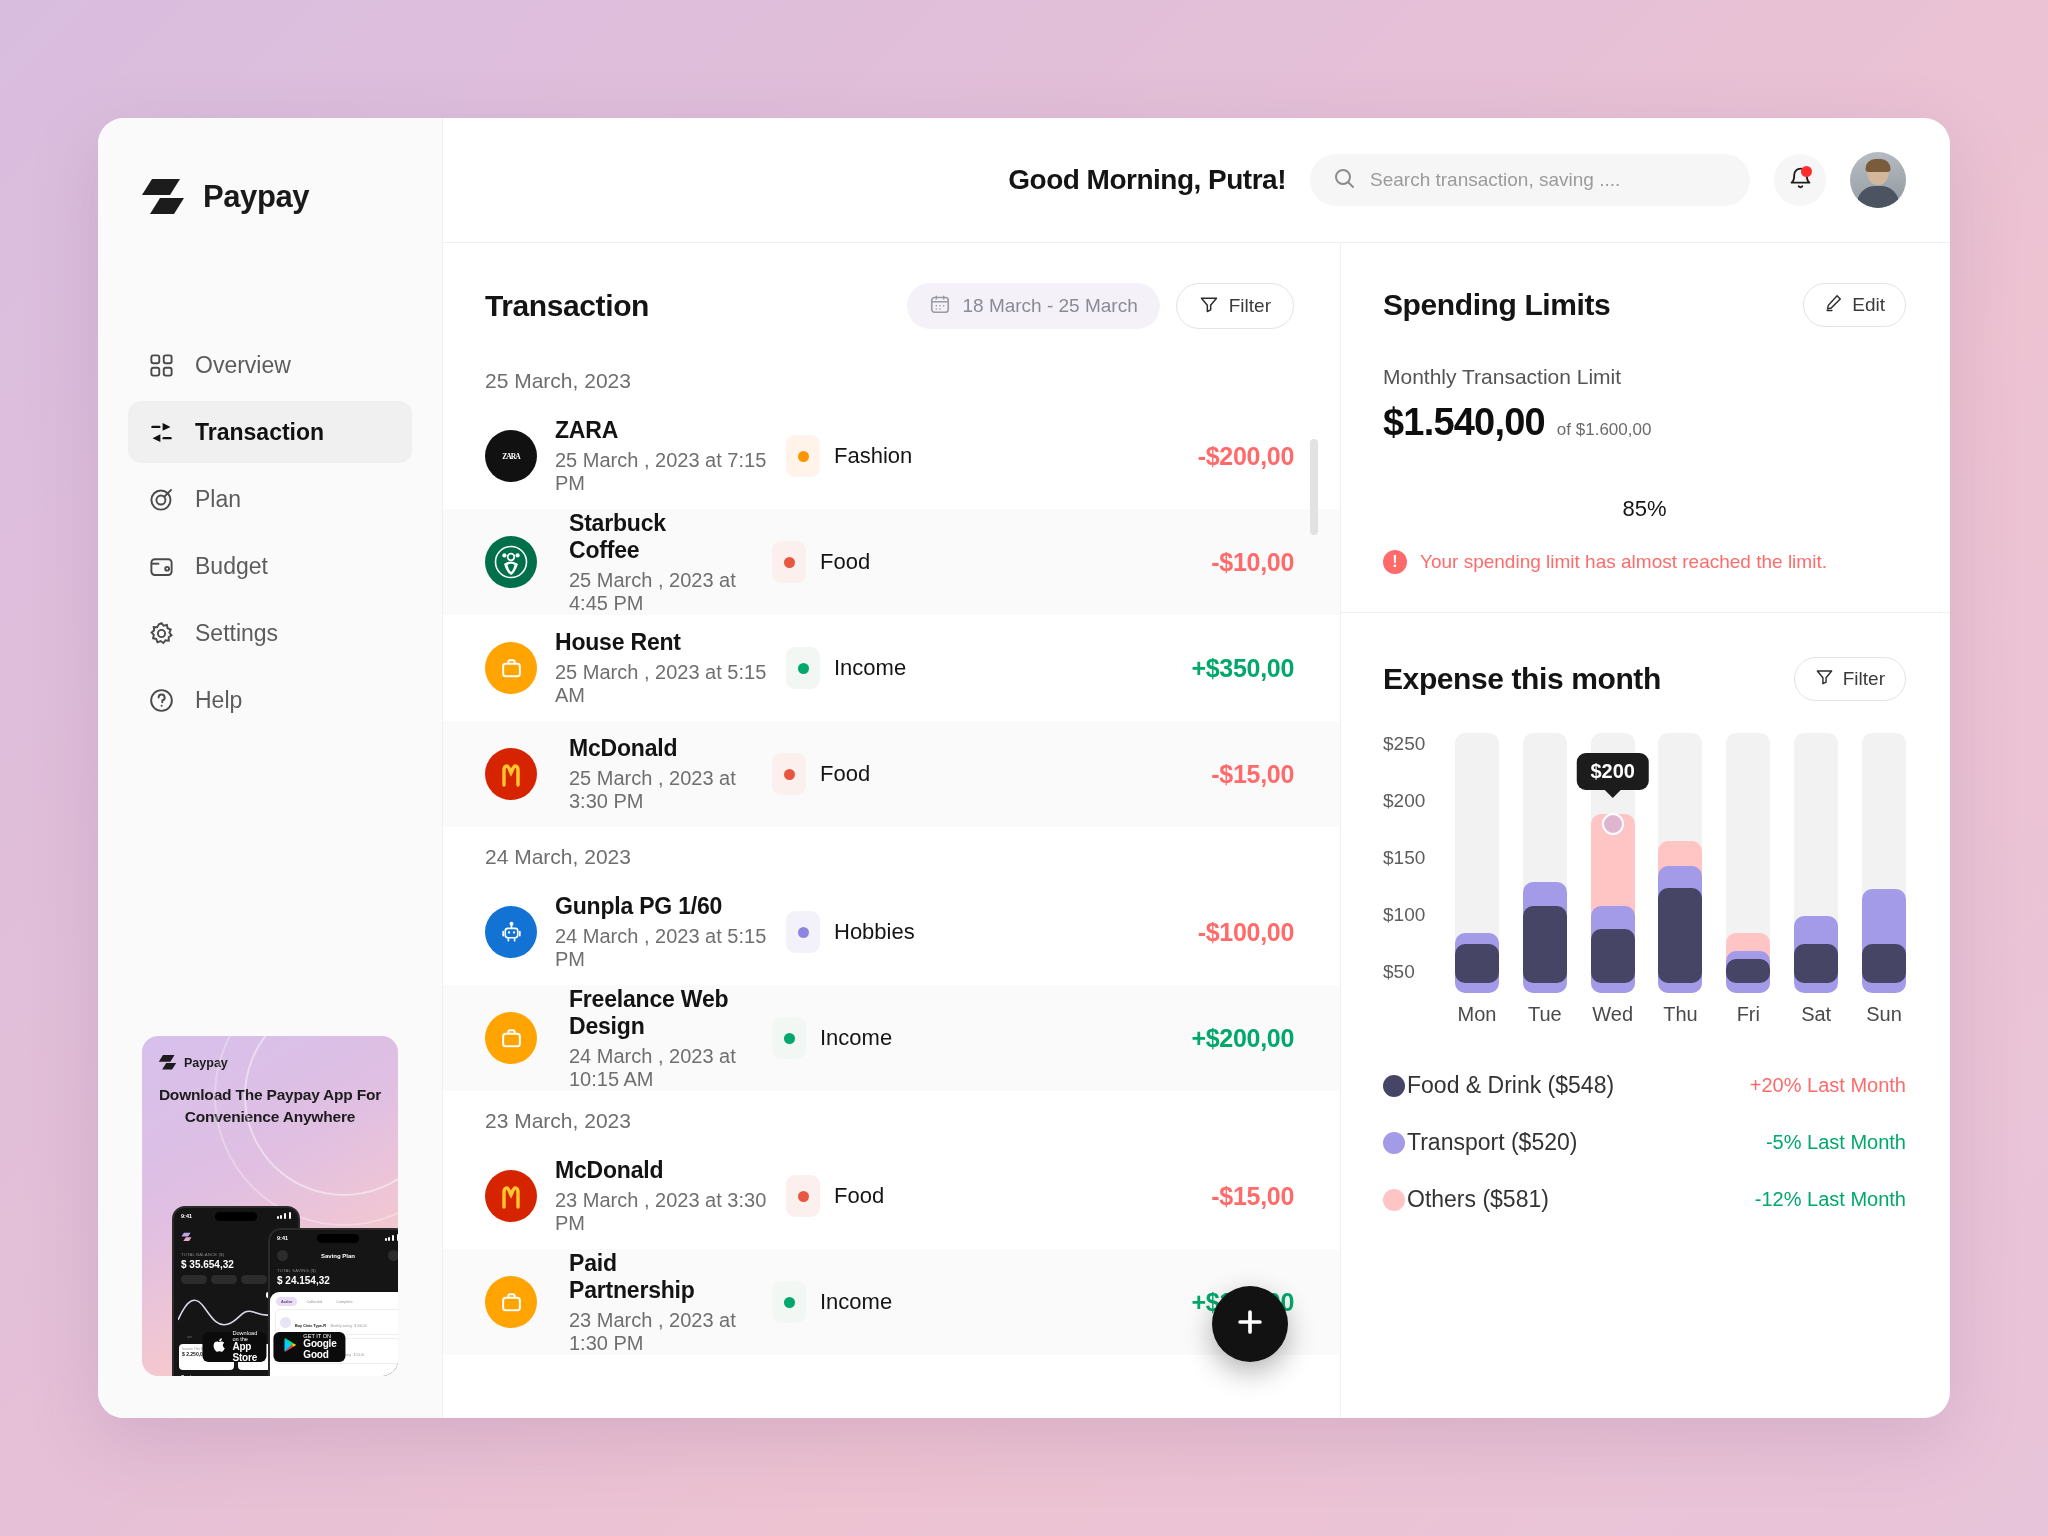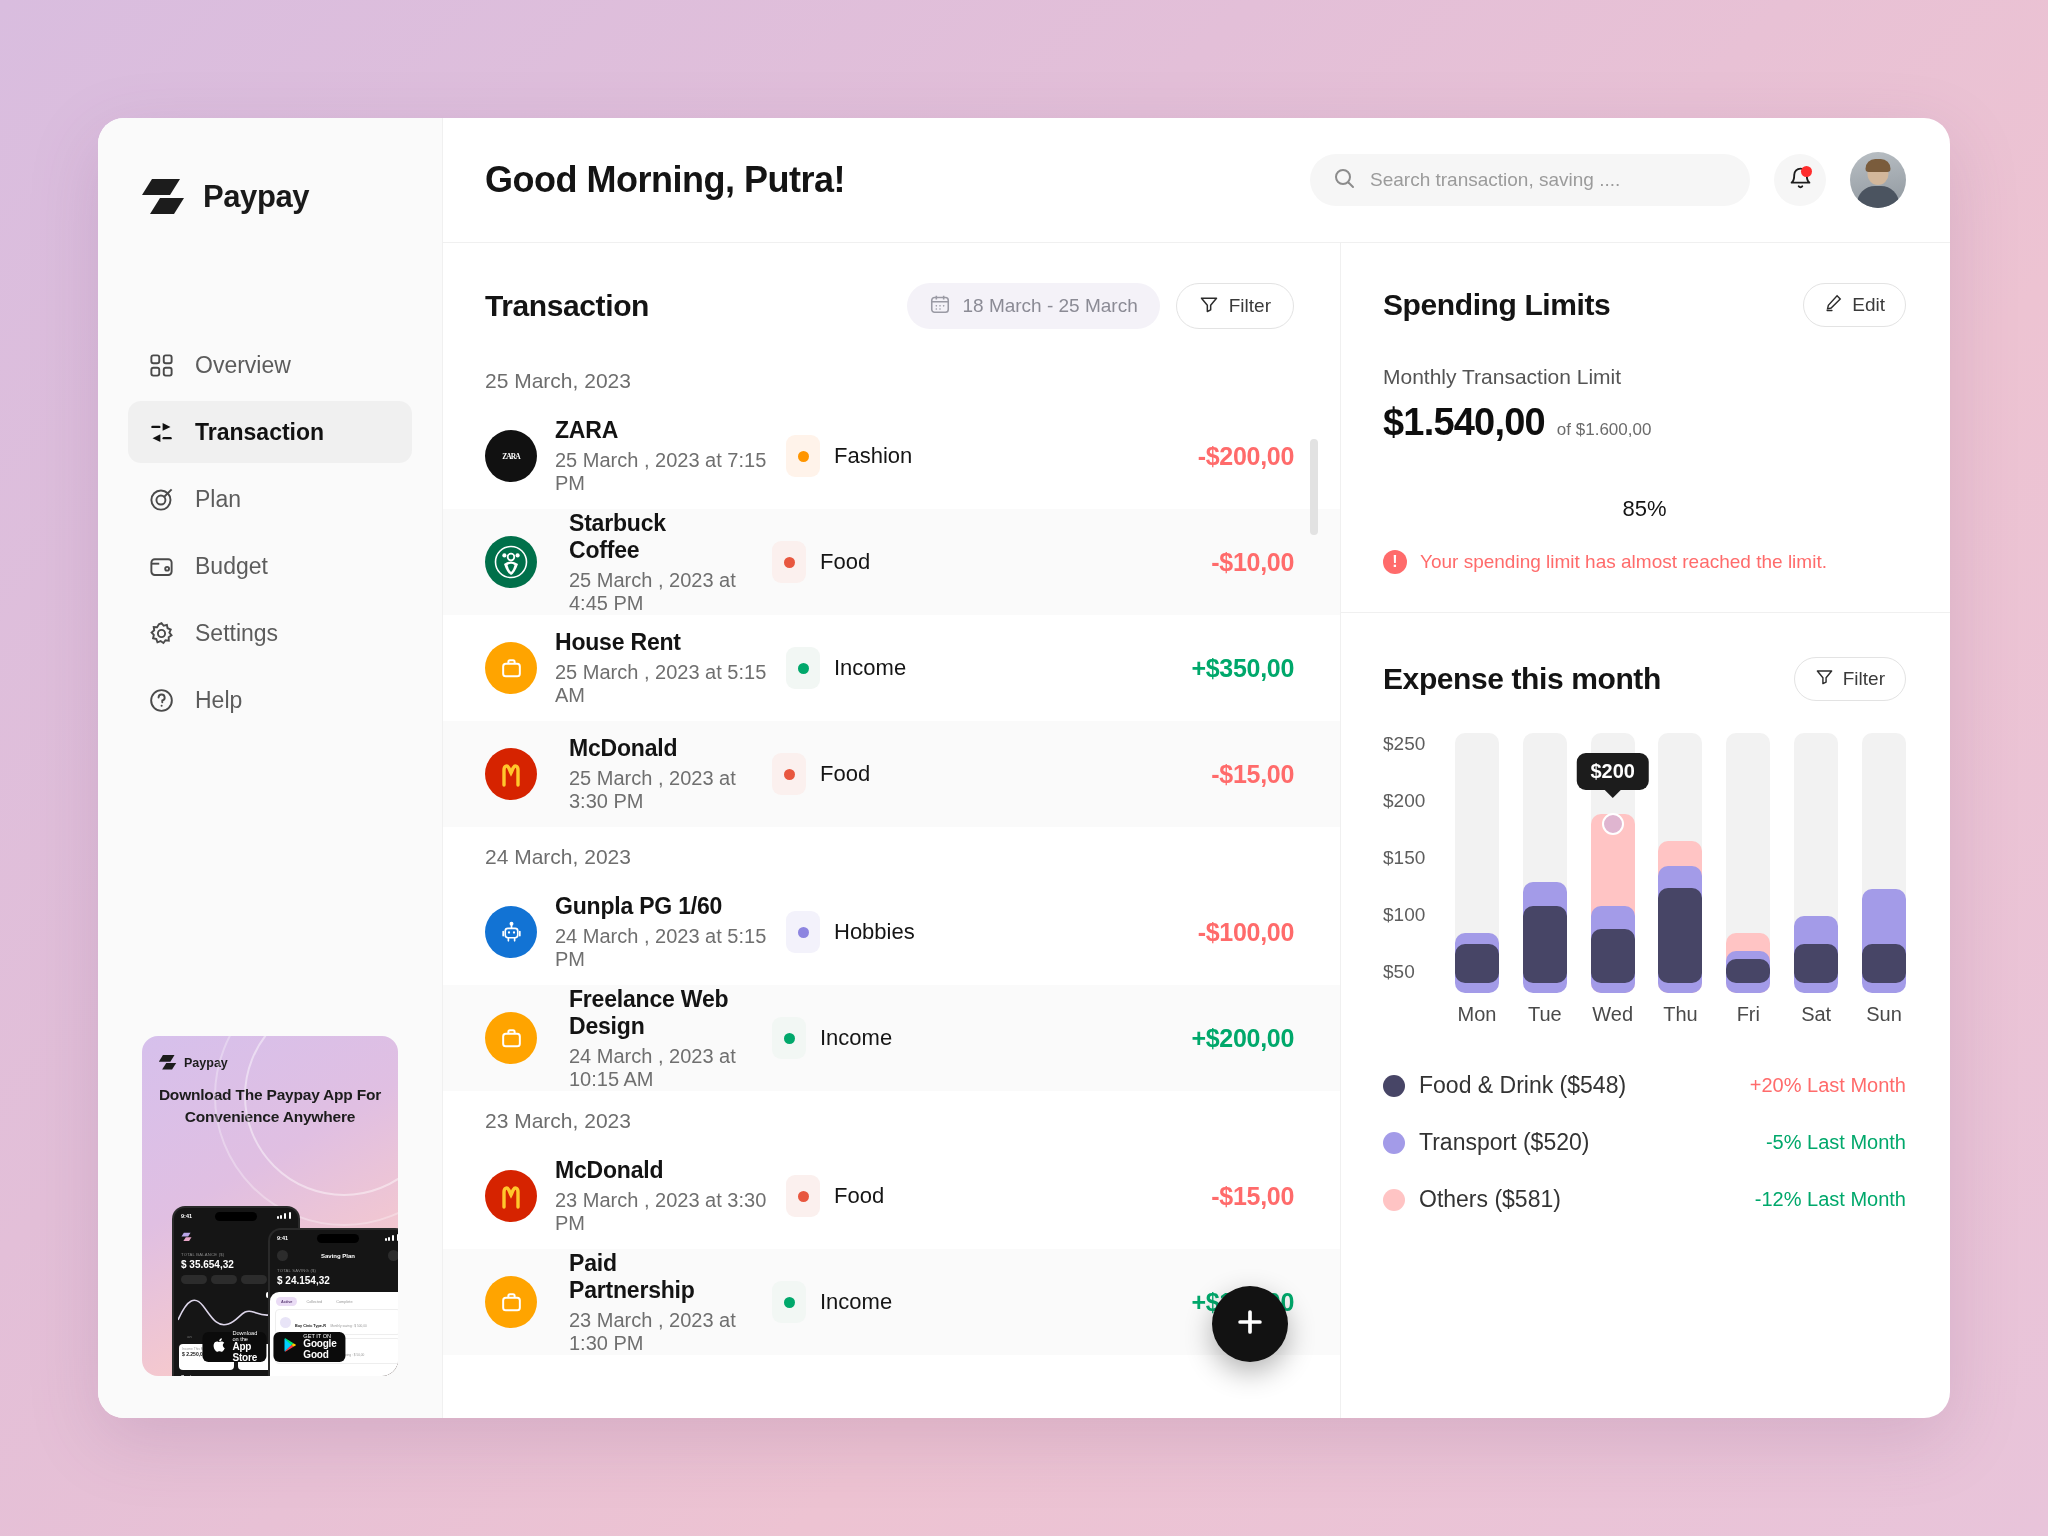--- a/index.html
+++ b/index.html
@@ -101,21 +101,21 @@
   .badge .bt .l { display:block; color:#fff; font-size: 10px; font-weight: 700; letter-spacing: -0.2px; }
 
   
   .main { flex: 1; display: flex; flex-direction: column; min-width: 0; }
   .topbar {
     height: 125px; flex-shrink: 0;
     border-bottom: 1px solid #f0f0f0;
     display: flex; align-items: center;
     padding: 0 44px 0 42px; gap: 24px;
   }
-  .greeting { font-size: 36px; font-weight: 700; color: #141414; letter-spacing: -0.5px; flex: 1; }
+  .greeting { font-size: 28px; font-weight: 700; color: #141414; letter-spacing: -0.5px; flex: 1; text-align: right; }
   .search {
     width: 440px; height: 52px; background: #f6f6f6; border-radius: 26px;
     display: flex; align-items: center; gap: 14px; padding: 0 22px;
   }
   .search input {
     border: none; background: transparent; outline: none;
     font-family: inherit; font-size: 19px; color: #7d7d7d; width: 100%;
   }
   .search input::placeholder { color: #9b9b9b; }
   .bell-btn { width: 52px; height: 52px; border-radius: 50%; background: #f6f6f6; display:flex; align-items:center; justify-content:center; position: relative; cursor:pointer; }
@@ -206,21 +206,21 @@
     position:absolute; bottom: 100%; left: 50%; transform: translateX(-50%);
     margin-bottom: 14px; background:#1c1c1c; color:#fff; font-size: 20px; font-weight: 700;
     padding: 7px 14px; border-radius: 9px; white-space: nowrap;
   }
   .tip:after { content:''; position:absolute; top:100%; left:50%; transform: translateX(-50%); border: 8px solid transparent; border-top-color:#1c1c1c; }
   .dot-marker { position:absolute; top: 9px; left:50%; transform: translateX(-50%); width: 22px; height: 22px; border-radius:50%; border: 2.5px solid #fff; background: rgba(163,155,232,0.35); }
   .x-axis { display:flex; justify-content: space-between; margin-top: 20px; padding-left: 72px; }
   .x-axis span { width: 44px; text-align:center; font-size: 20px; color:#4a4a4a; }
 
   .legend { padding: 46px 44px 0 42px; }
-  .leg-row { display:flex; align-items:center; gap: 14px; margin-bottom: 30px; }
+  .leg-row { display:flex; align-items:center; gap: 2px; margin-bottom: 30px; }
   .leg-dot { width: 22px; height: 22px; border-radius: 50%; flex-shrink:0; }
   .leg-name { font-size: 23px; color: #333; flex: 1; }
   .leg-chg { font-size: 20px; }
 </style>
 </head>
 <body>
 
 <div class="app-window">
 
   <aside class="sidebar">

